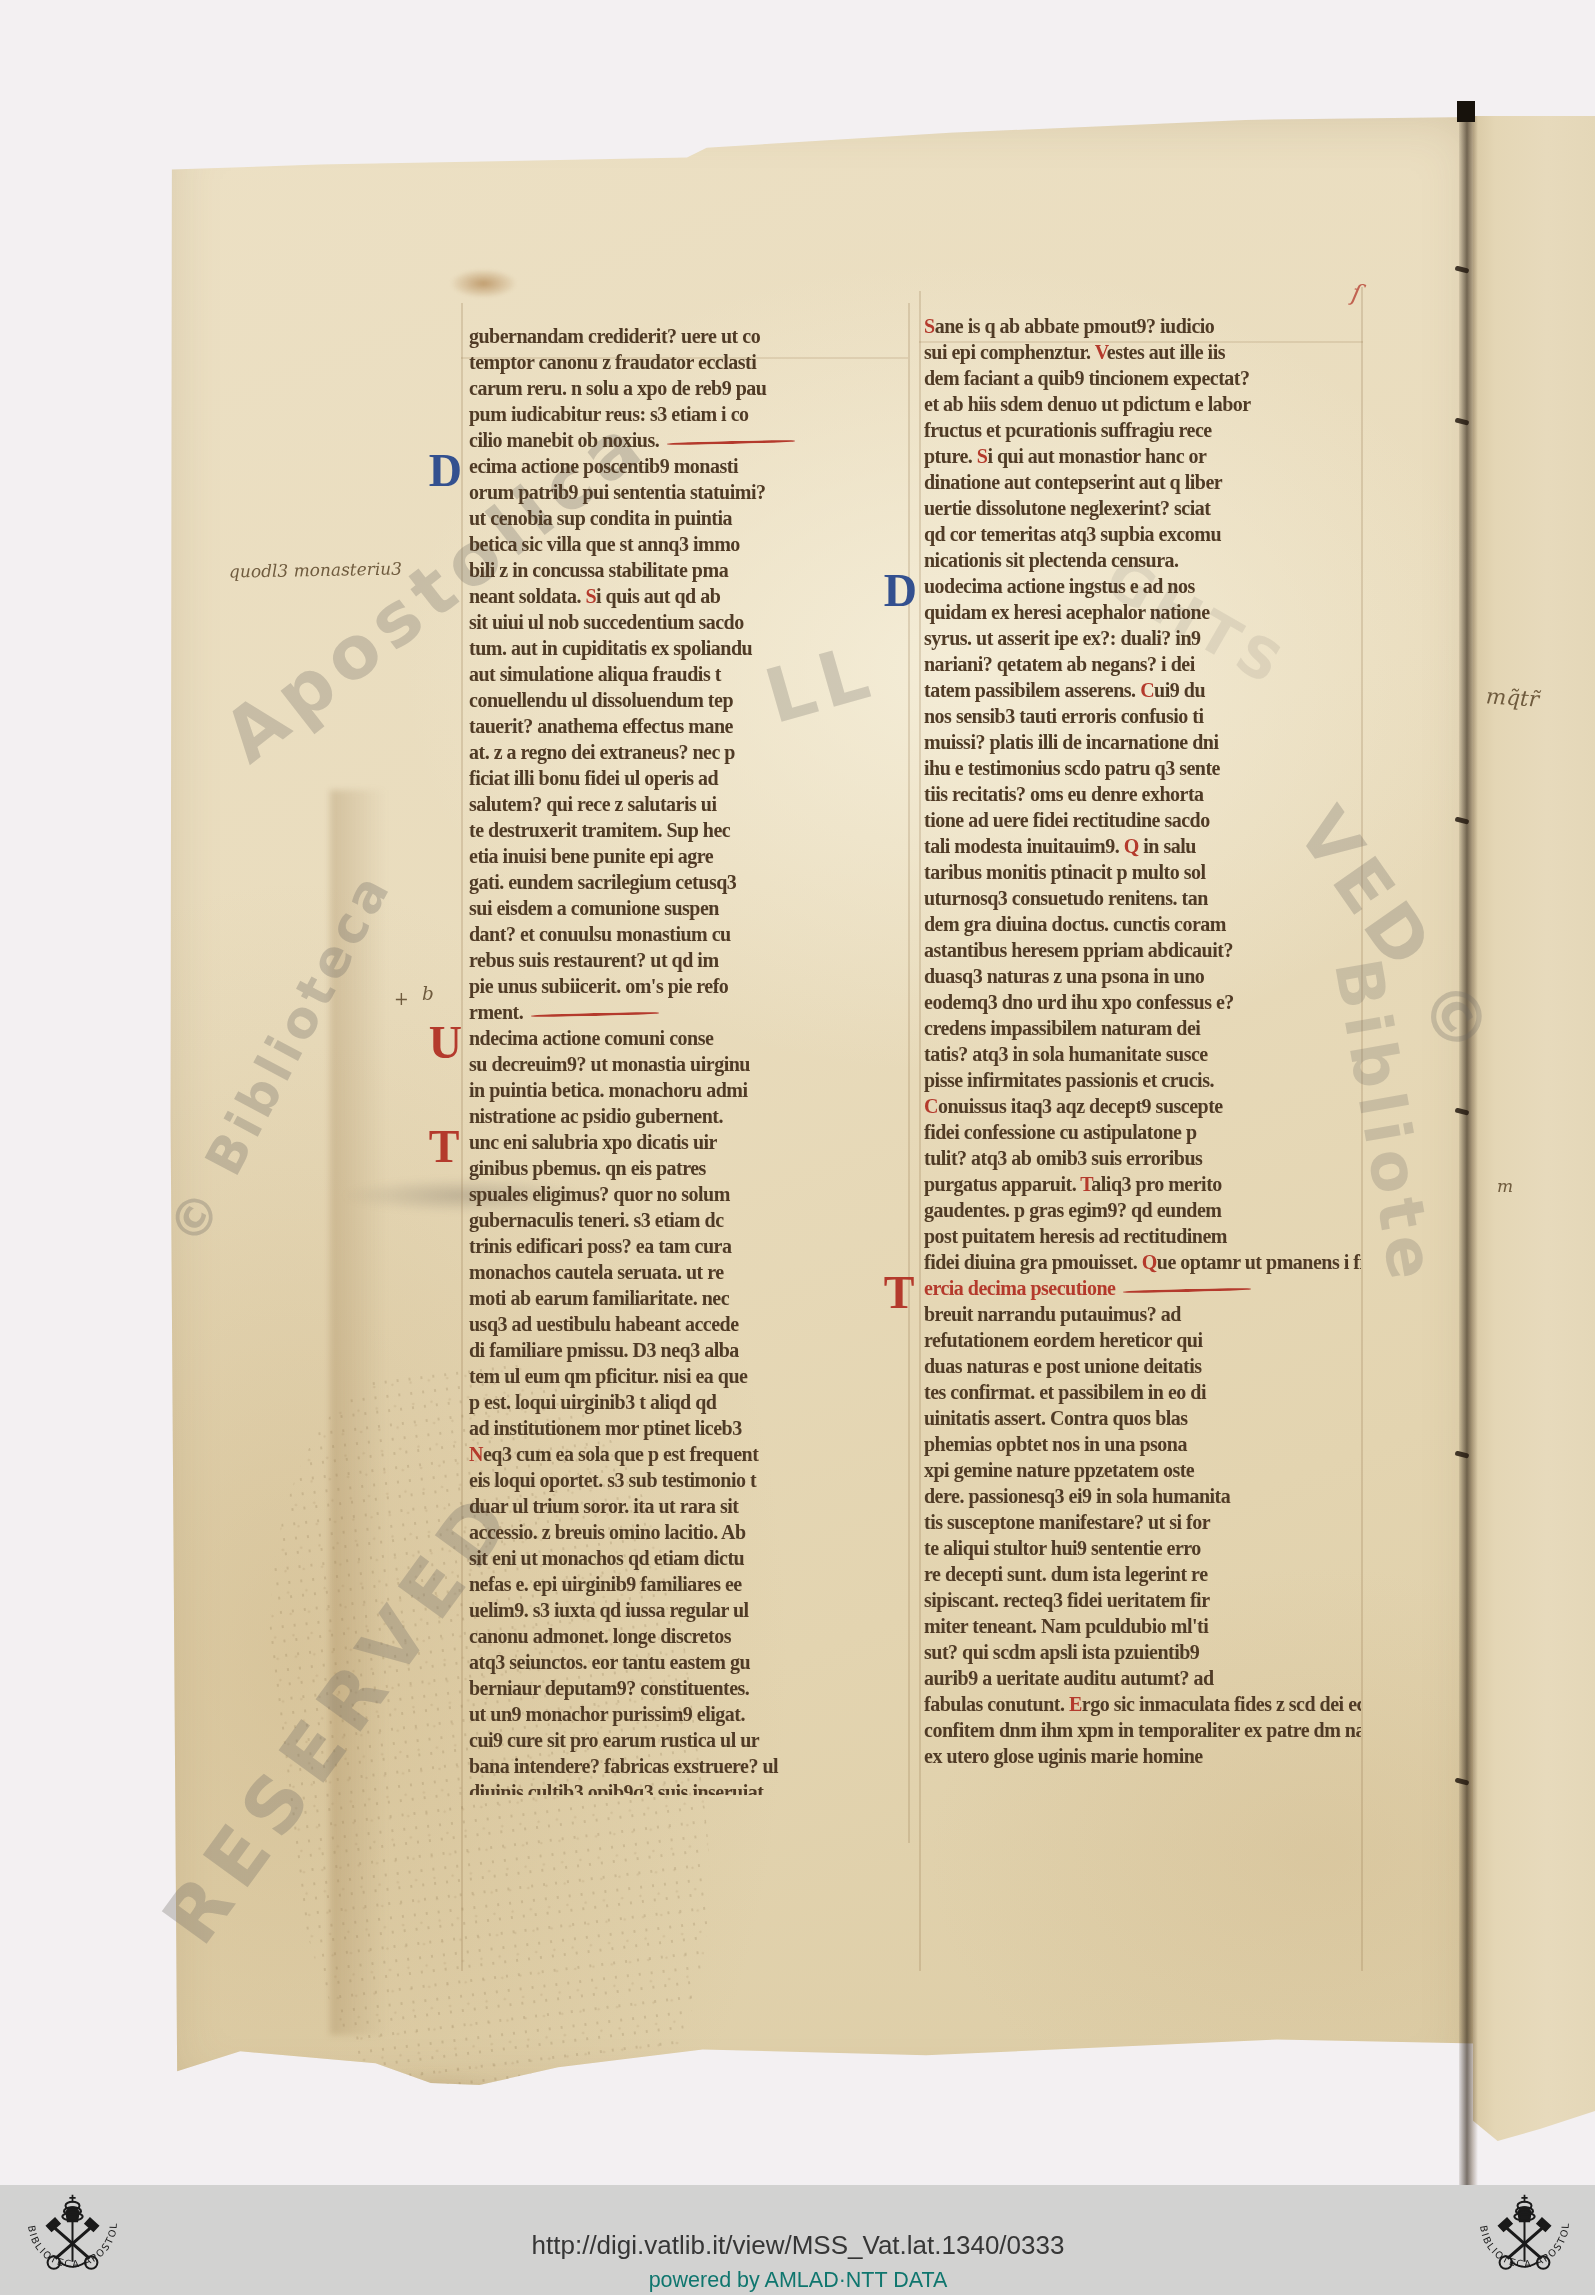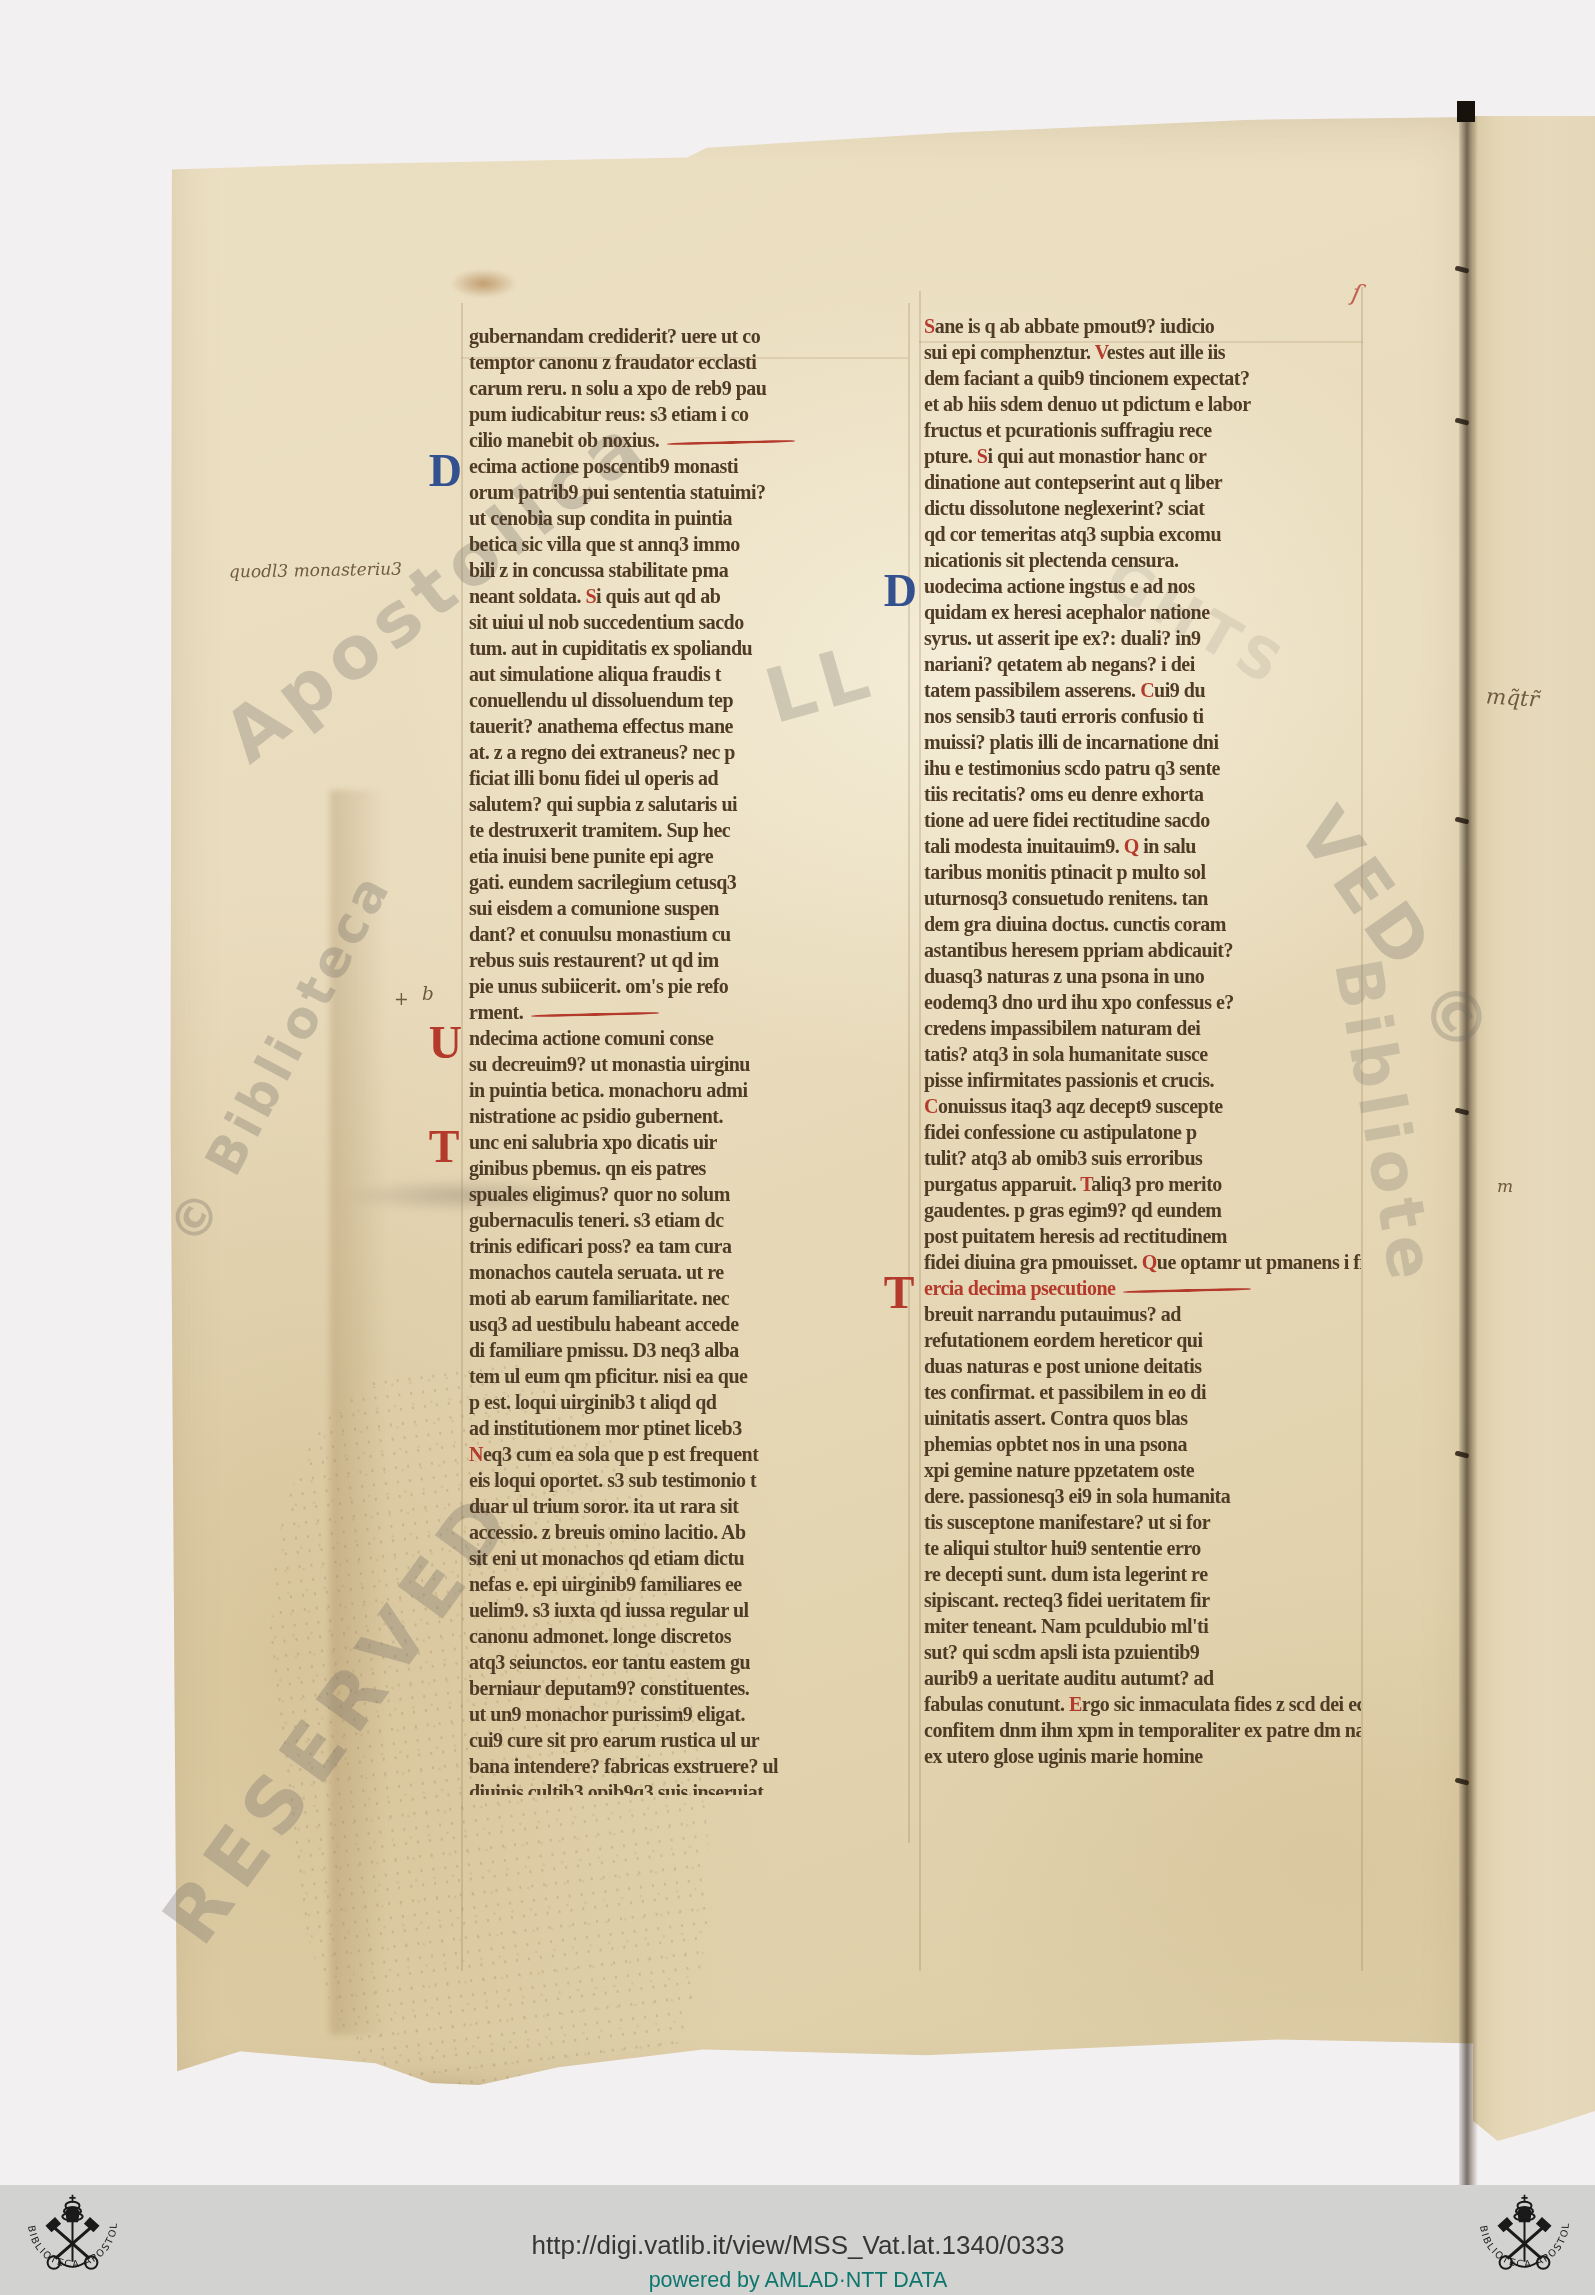--- a/index.html
+++ b/index.html
@@ -130,21 +130,21 @@
       <div class="ms-line">betica sic villa que st annq3 immo</div>
       <div class="ms-line">bili z in concussa stabilitate pma</div>
       <div class="ms-line">neant soldata. <span class="midred">S</span>i quis aut qd ab</div>
       <div class="ms-line">sit uiui ul nob succedentium sacdo</div>
       <div class="ms-line">tum. aut in cupiditatis ex spoliandu</div>
       <div class="ms-line">aut simulatione aliqua fraudis t</div>
       <div class="ms-line">conuellendu ul dissoluendum tep</div>
       <div class="ms-line">tauerit? anathema effectus mane</div>
       <div class="ms-line">at. z a regno dei extraneus? nec p</div>
       <div class="ms-line">ficiat illi bonu fidei ul operis ad</div>
-      <div class="ms-line">salutem? qui supbia z salutaris ui</div>
+      <div class="ms-line">salutem? qui rece z salutaris ui</div>
       <div class="ms-line">te destruxerit tramitem. Sup hec</div>
       <div class="ms-line">etia inuisi bene punite epi agre</div>
       <div class="ms-line">gati. eundem sacrilegium cetusq3</div>
       <div class="ms-line">sui eisdem a comunione suspen</div>
       <div class="ms-line">dant? et conuulsu monastium cu</div>
       <div class="ms-line">rebus suis restaurent? ut qd im</div>
       <div class="ms-line">pie unus subiicerit. om's pie refo</div>
       <div class="ms-line">rment.<span class="rdash"></span></div>
       <div class="ms-line"><span class="ini-red ini-big">U</span>ndecima actione comuni conse</div>
       <div class="ms-line">su decreuim9? ut monastia uirginu</div>
@@ -178,21 +178,21 @@
       <div class="ms-line">diuinis cultib3 opib9q3 suis inseruiat.</div>
     </div>
   <div id="col-right" class="ms-col col-right" style="left:879px;top:313px;width:482px;height:1492px">
       <div class="ms-line"><span class="midred">S</span>ane is q ab abbate pmout9? iudicio</div>
       <div class="ms-line">sui epi comphenztur. <span class="midred">V</span>estes aut ille iis</div>
       <div class="ms-line">dem faciant a quib9 tincionem expectat?</div>
       <div class="ms-line">et ab hiis sdem denuo ut pdictum e labor</div>
       <div class="ms-line">fructus et pcurationis suffragiu rece</div>
       <div class="ms-line">pture. <span class="midred">S</span>i qui aut monastior hanc or</div>
       <div class="ms-line">dinatione aut contepserint aut q liber</div>
-      <div class="ms-line">dictu dissolutone neglexerint? sciat</div>
+      <div class="ms-line">uertie dissolutone neglexerint? sciat</div>
       <div class="ms-line">qd cor temeritas atq3 supbia excomu</div>
       <div class="ms-line">nicationis sit plectenda censura.</div>
       <div class="ms-line"><span class="ini-blue ini-big">D</span>uodecima actione ingstus e ad nos</div>
       <div class="ms-line">quidam ex heresi acephalor natione</div>
       <div class="ms-line">syrus. ut asserit ipe ex?: duali? in9</div>
       <div class="ms-line">nariani? qetatem ab negans? i dei</div>
       <div class="ms-line">tatem passibilem asserens. <span class="midred">C</span>ui9 du</div>
       <div class="ms-line">nos sensib3 tauti erroris confusio ti</div>
       <div class="ms-line">muissi? platis illi de incarnatione dni</div>
       <div class="ms-line">ihu e testimonius scdo patru q3 sente</div>

